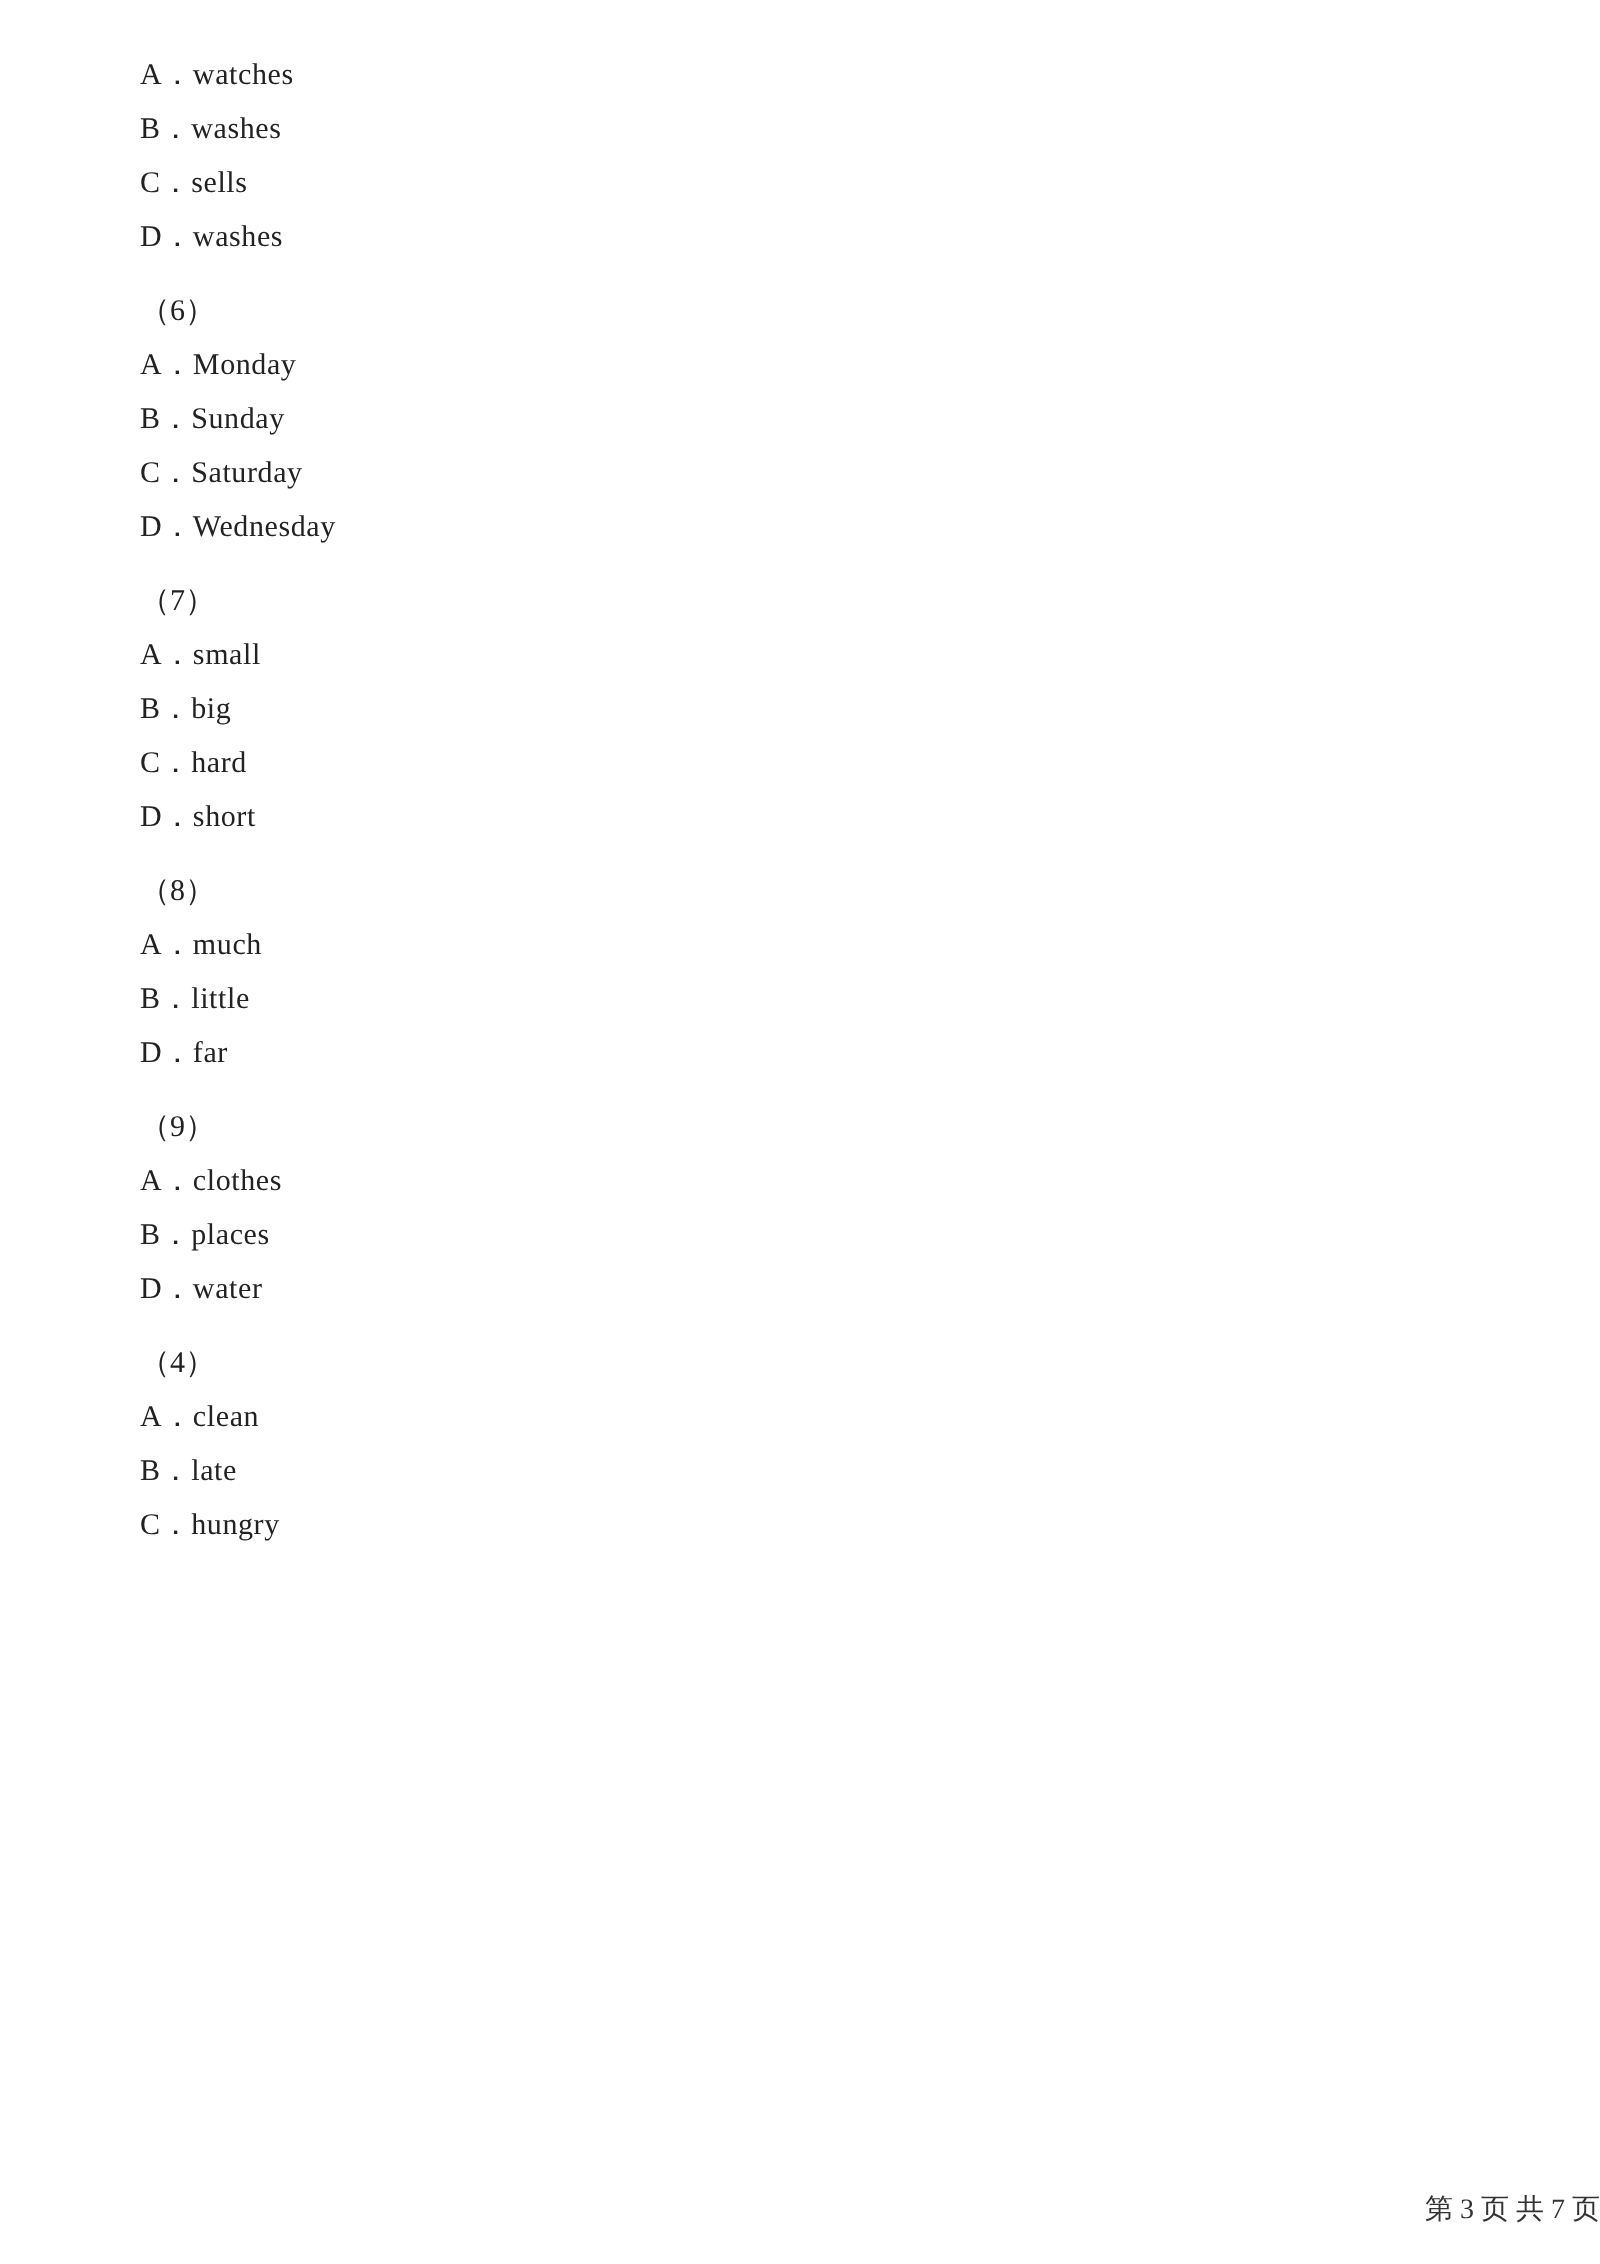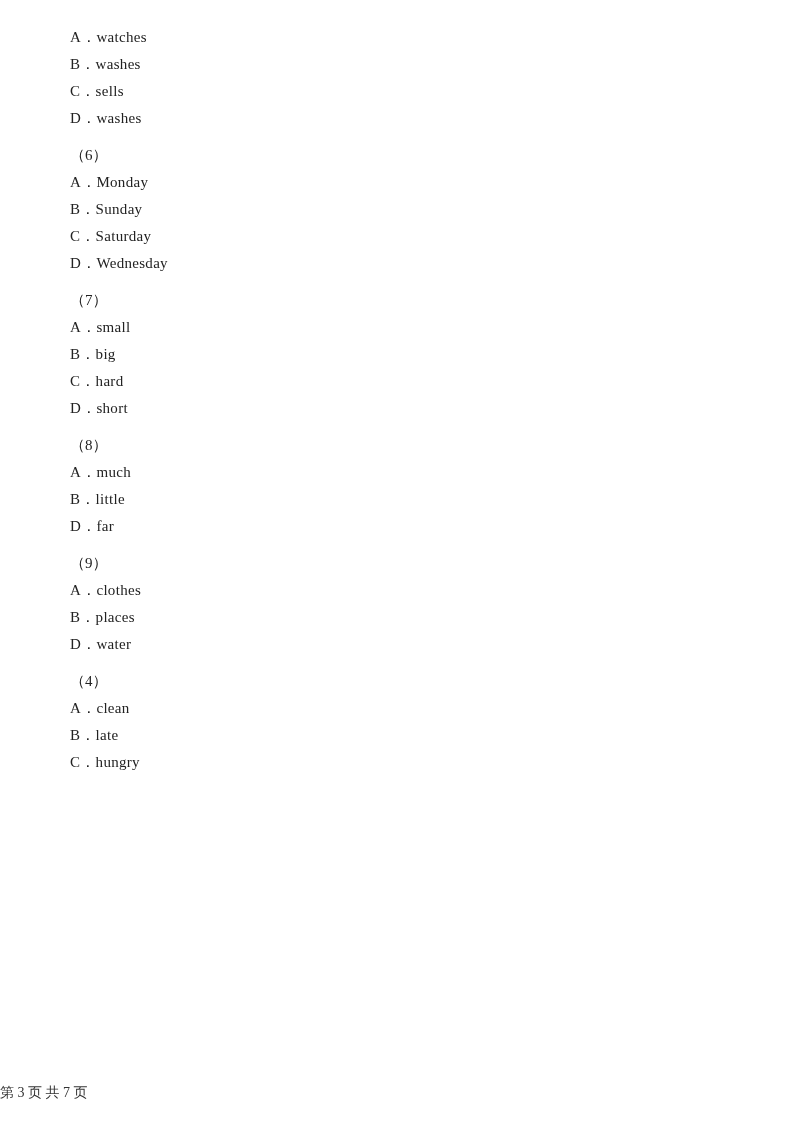--- a/index.html
+++ b/index.html
@@ -26,23 +26,23 @@
       color: #222;
     }
     .option {
       margin: 8px 0;
       font-size: 15px;
       color: #222;
       letter-spacing: 0.02em;
     }
     .page-footer {
       position: absolute;
-      bottom: 30px;
+      bottom: 18px;
       width: 100%;
-      text-align: left;
+      text-align: right;
       font-size: 14px;
       color: #333;
     }
   </style>
 </head>
 <body>
 
 <div class="page-content">
 
   <div>

